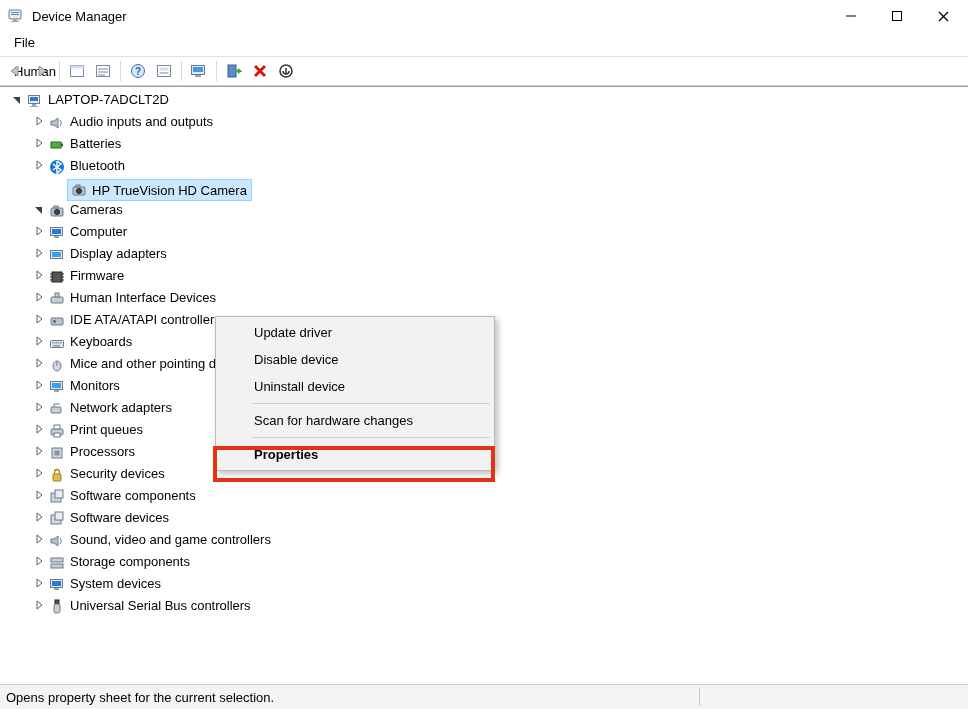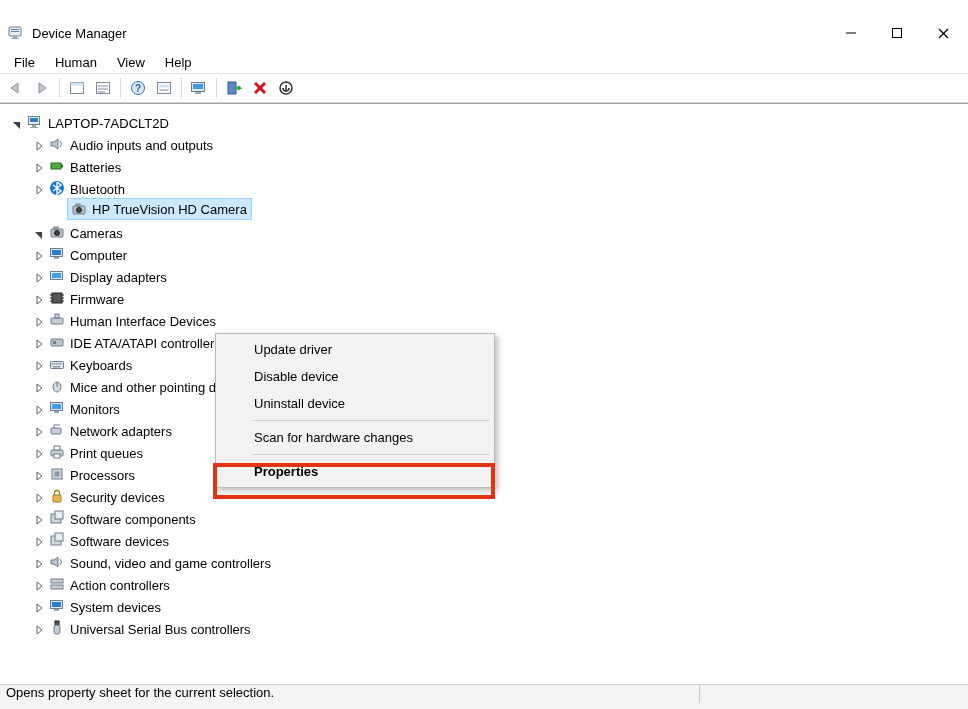--- a/index.html
+++ b/index.html
@@ -12,21 +12,20 @@
     color: #000;
     overflow: hidden;
     position: relative;
   }
   
   .titlebar {
     display: flex;
     align-items: center;
     height: 32px;
     padding: 0 2px 0 8px;
-    margin-top: 17px;
   }
   .titlebar .app-icon {
     width: 16px; height: 16px;
     margin-right: 8px;
     display: inline-flex; align-items: center; justify-content: center;
   }
   .titlebar .title {
     flex: 1;
     font-size: 13px;
   }
@@ -34,25 +33,26 @@
   .win-btn {
     width: 46px; height: 30px;
     display: flex; align-items: center; justify-content: center;
     font-family: "Segoe MDL2 Assets", sans-serif;
   }
   .win-btn svg { display:block; }
 
   
   .menubar {
     display: flex;
-    align-items: flex-end;
+    align-items: flex-start;
     height: 24px;
     padding: 0 4px;
     font-size: 13px;
-    gap: 0;
+    gap: 8px;
+    flex-direction: column;
   }
   .menubar .menu-item {
     padding: 3px 10px;
   }
 
   
   .toolbar {
     display: flex;
     align-items: center;
     height: 30px;
@@ -82,21 +82,21 @@
   
   .tree-area {
     position: relative;
     padding: 4px 0 0 6px;
     height: 586px;
     overflow: hidden;
     background:#fff;
   }
   .tree-row {
     display: flex;
-    align-items: flex-end;
+    align-items: flex-start;
     height: 22px;
     white-space: nowrap;
     padding-left: 0;
   }
   .tree-row .chevron {
     width: 14px; height: 14px;
     display: inline-flex; align-items: center; justify-content: center;
     color: #5b5b5b;
     font-size: 11px;
     margin-right: 0px;
@@ -149,21 +149,21 @@
     border: 4px solid #e53311;
     pointer-events:none;
   }
 
   
   .statusbar {
     position:absolute;
     left:0;right:0;bottom:0;
     height: 25px;
     border-top:1px solid #d0d0d0;
-    display:flex;align-items:flex-start;
+    display:flex;align-items:center;
     padding: 0 6px;
     font-size: 13px;
     background:#f4f4f4;
   }
   .statusbar .status-cell {
     flex:1;
   }
   .statusbar .status-sep {
     width:1px;height:18px;background:#c8c8c8;margin:0 2px;
   }
@@ -622,21 +622,21 @@
         <svg width="8" height="10">
           <path d="M2 1 L7 5 L2 9 Z" fill="none" stroke="#606060"></path>
         </svg>
       </span>
     <span class="node-icon">
         <svg width="16" height="16">
           <rect x="2" y="3" width="12" height="4" fill="#c7ced7" stroke="#6c7b8b"></rect>
           <rect x="2" y="9" width="12" height="4" fill="#c7ced7" stroke="#6c7b8b"></rect>
         </svg>
       </span>
-    <span class="label">Action controllers</span>
+    <span class="label">Storage components</span>
   </div>
 
   <div class="tree-row indent-1">
     <span class="chevron right">
         <svg width="8" height="10">
           <path d="M2 1 L7 5 L2 9 Z" fill="none" stroke="#606060"></path>
         </svg>
       </span>
     <span class="node-icon">
         <svg width="16" height="16">

